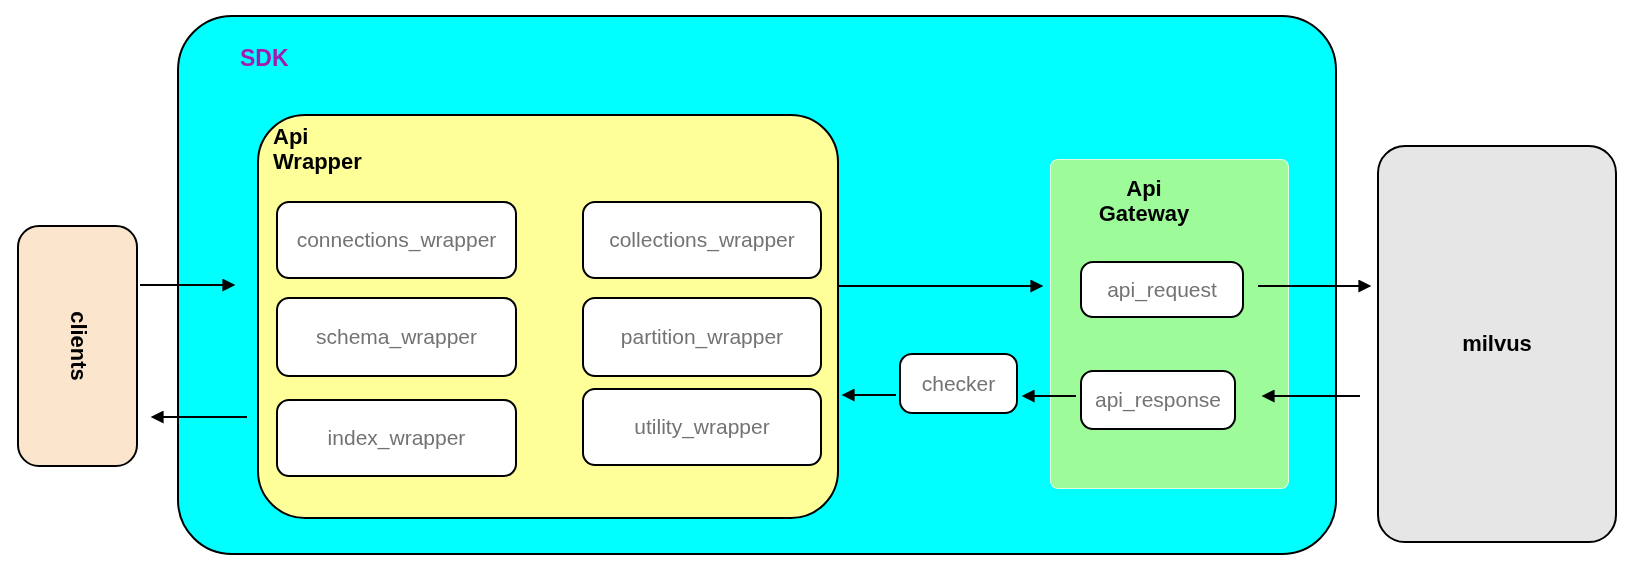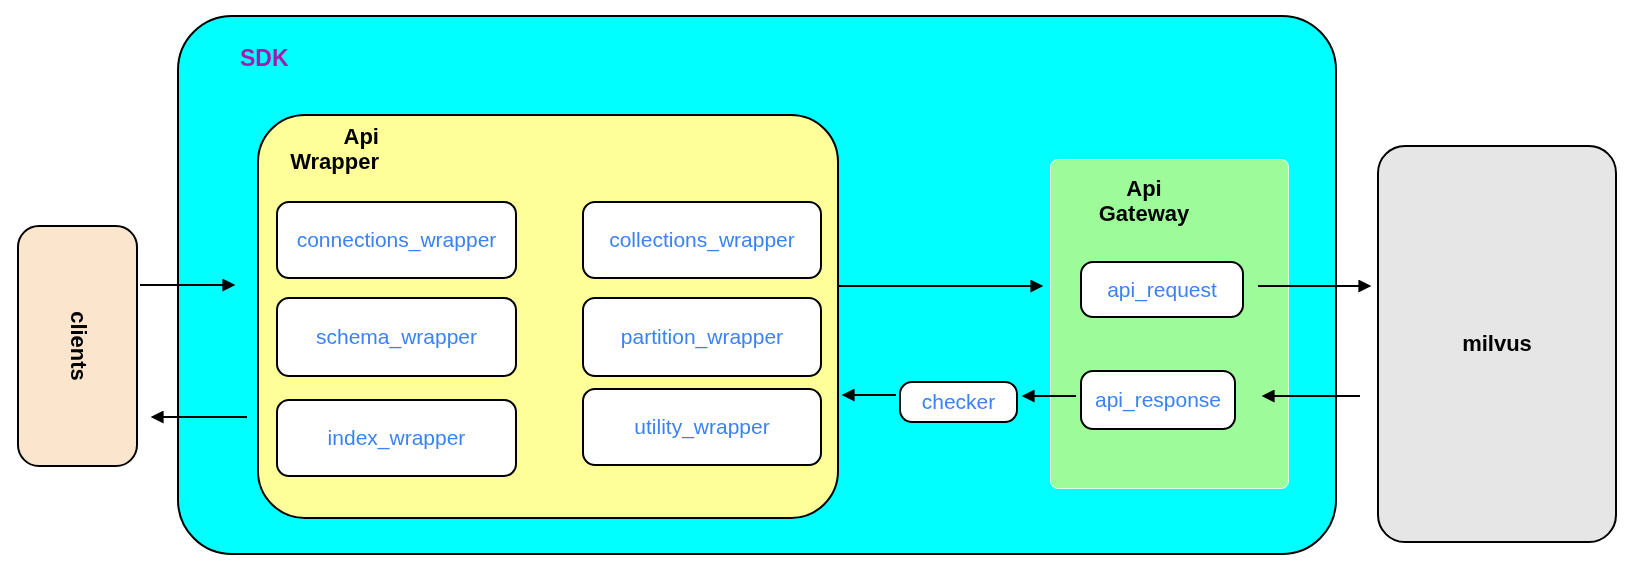--- a/index.html
+++ b/index.html
@@ -48,35 +48,35 @@
 
   
   .api-wrapper{
     left:78px;top:97px;width:582px;height:405px;
     background:var(--api-wrapper-bg,#ffff99);
     border:2px solid var(--border,#000);
     border-radius:48px;
   }
   .wrapper-label{
     position:absolute;left:14px;top:8px;width:106px;
-    text-align:right;font-weight:bold;font-size:22px;line-height:1.15;color:#000;
+    text-align:left;font-weight:bold;font-size:22px;line-height:1.15;color:#000;
   }
 
   
   .leaf{
     position:absolute;box-sizing:border-box;
     background:var(--node-bg,#fff);
     border:2px solid var(--border,#000);
     border-radius:13px;
     display:flex;align-items:center;justify-content:center;
-    font-size:21px;color:#3b82f6;white-space:nowrap;
+    font-size:21px;color:#737373;white-space:nowrap;
   }
 
   
-  .checker{left:720px;top:364px;width:119px;height:42px;}
+  .checker{left:720px;top:336px;width:119px;height:61px;}
 
   
   .api-gateway{
     left:871px;top:142px;width:239px;height:330px;
     background:var(--api-gateway-bg,#9dfb9a);
     border:1px solid rgba(255,255,255,0.7);
     border-radius:8px;
   }
   .gateway-label{
     position:absolute;left:30px;top:16px;width:126px;

